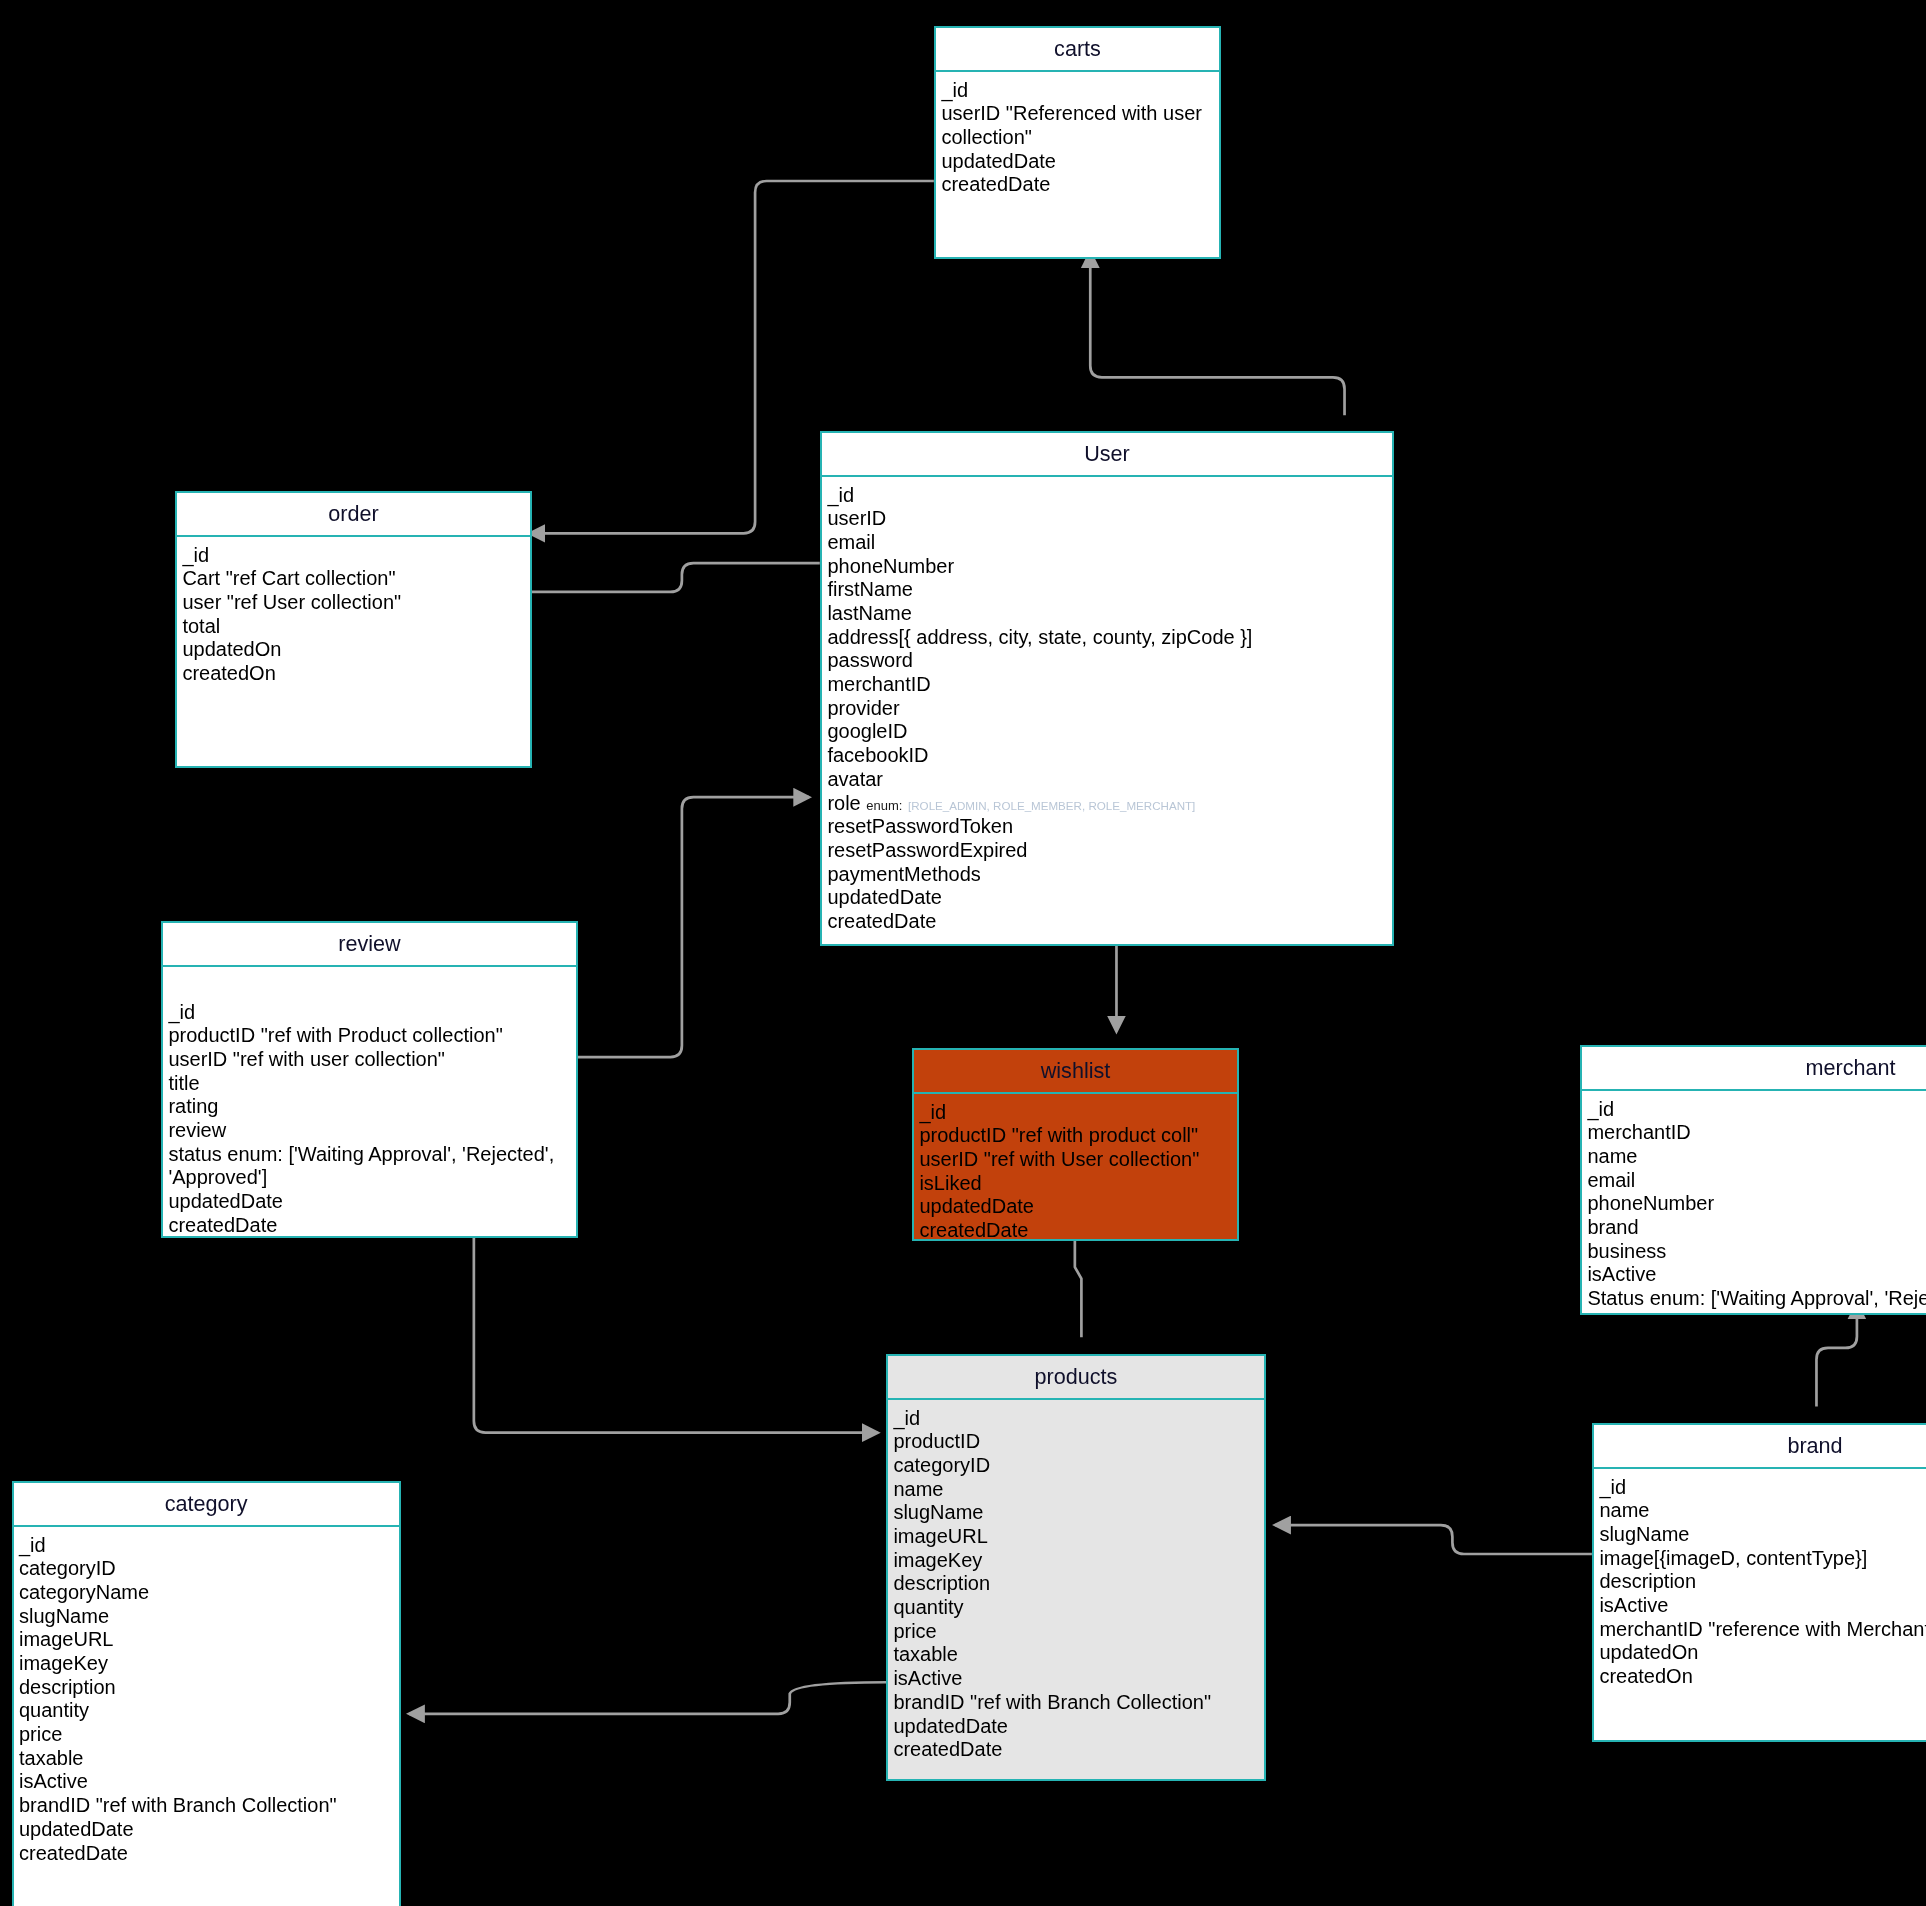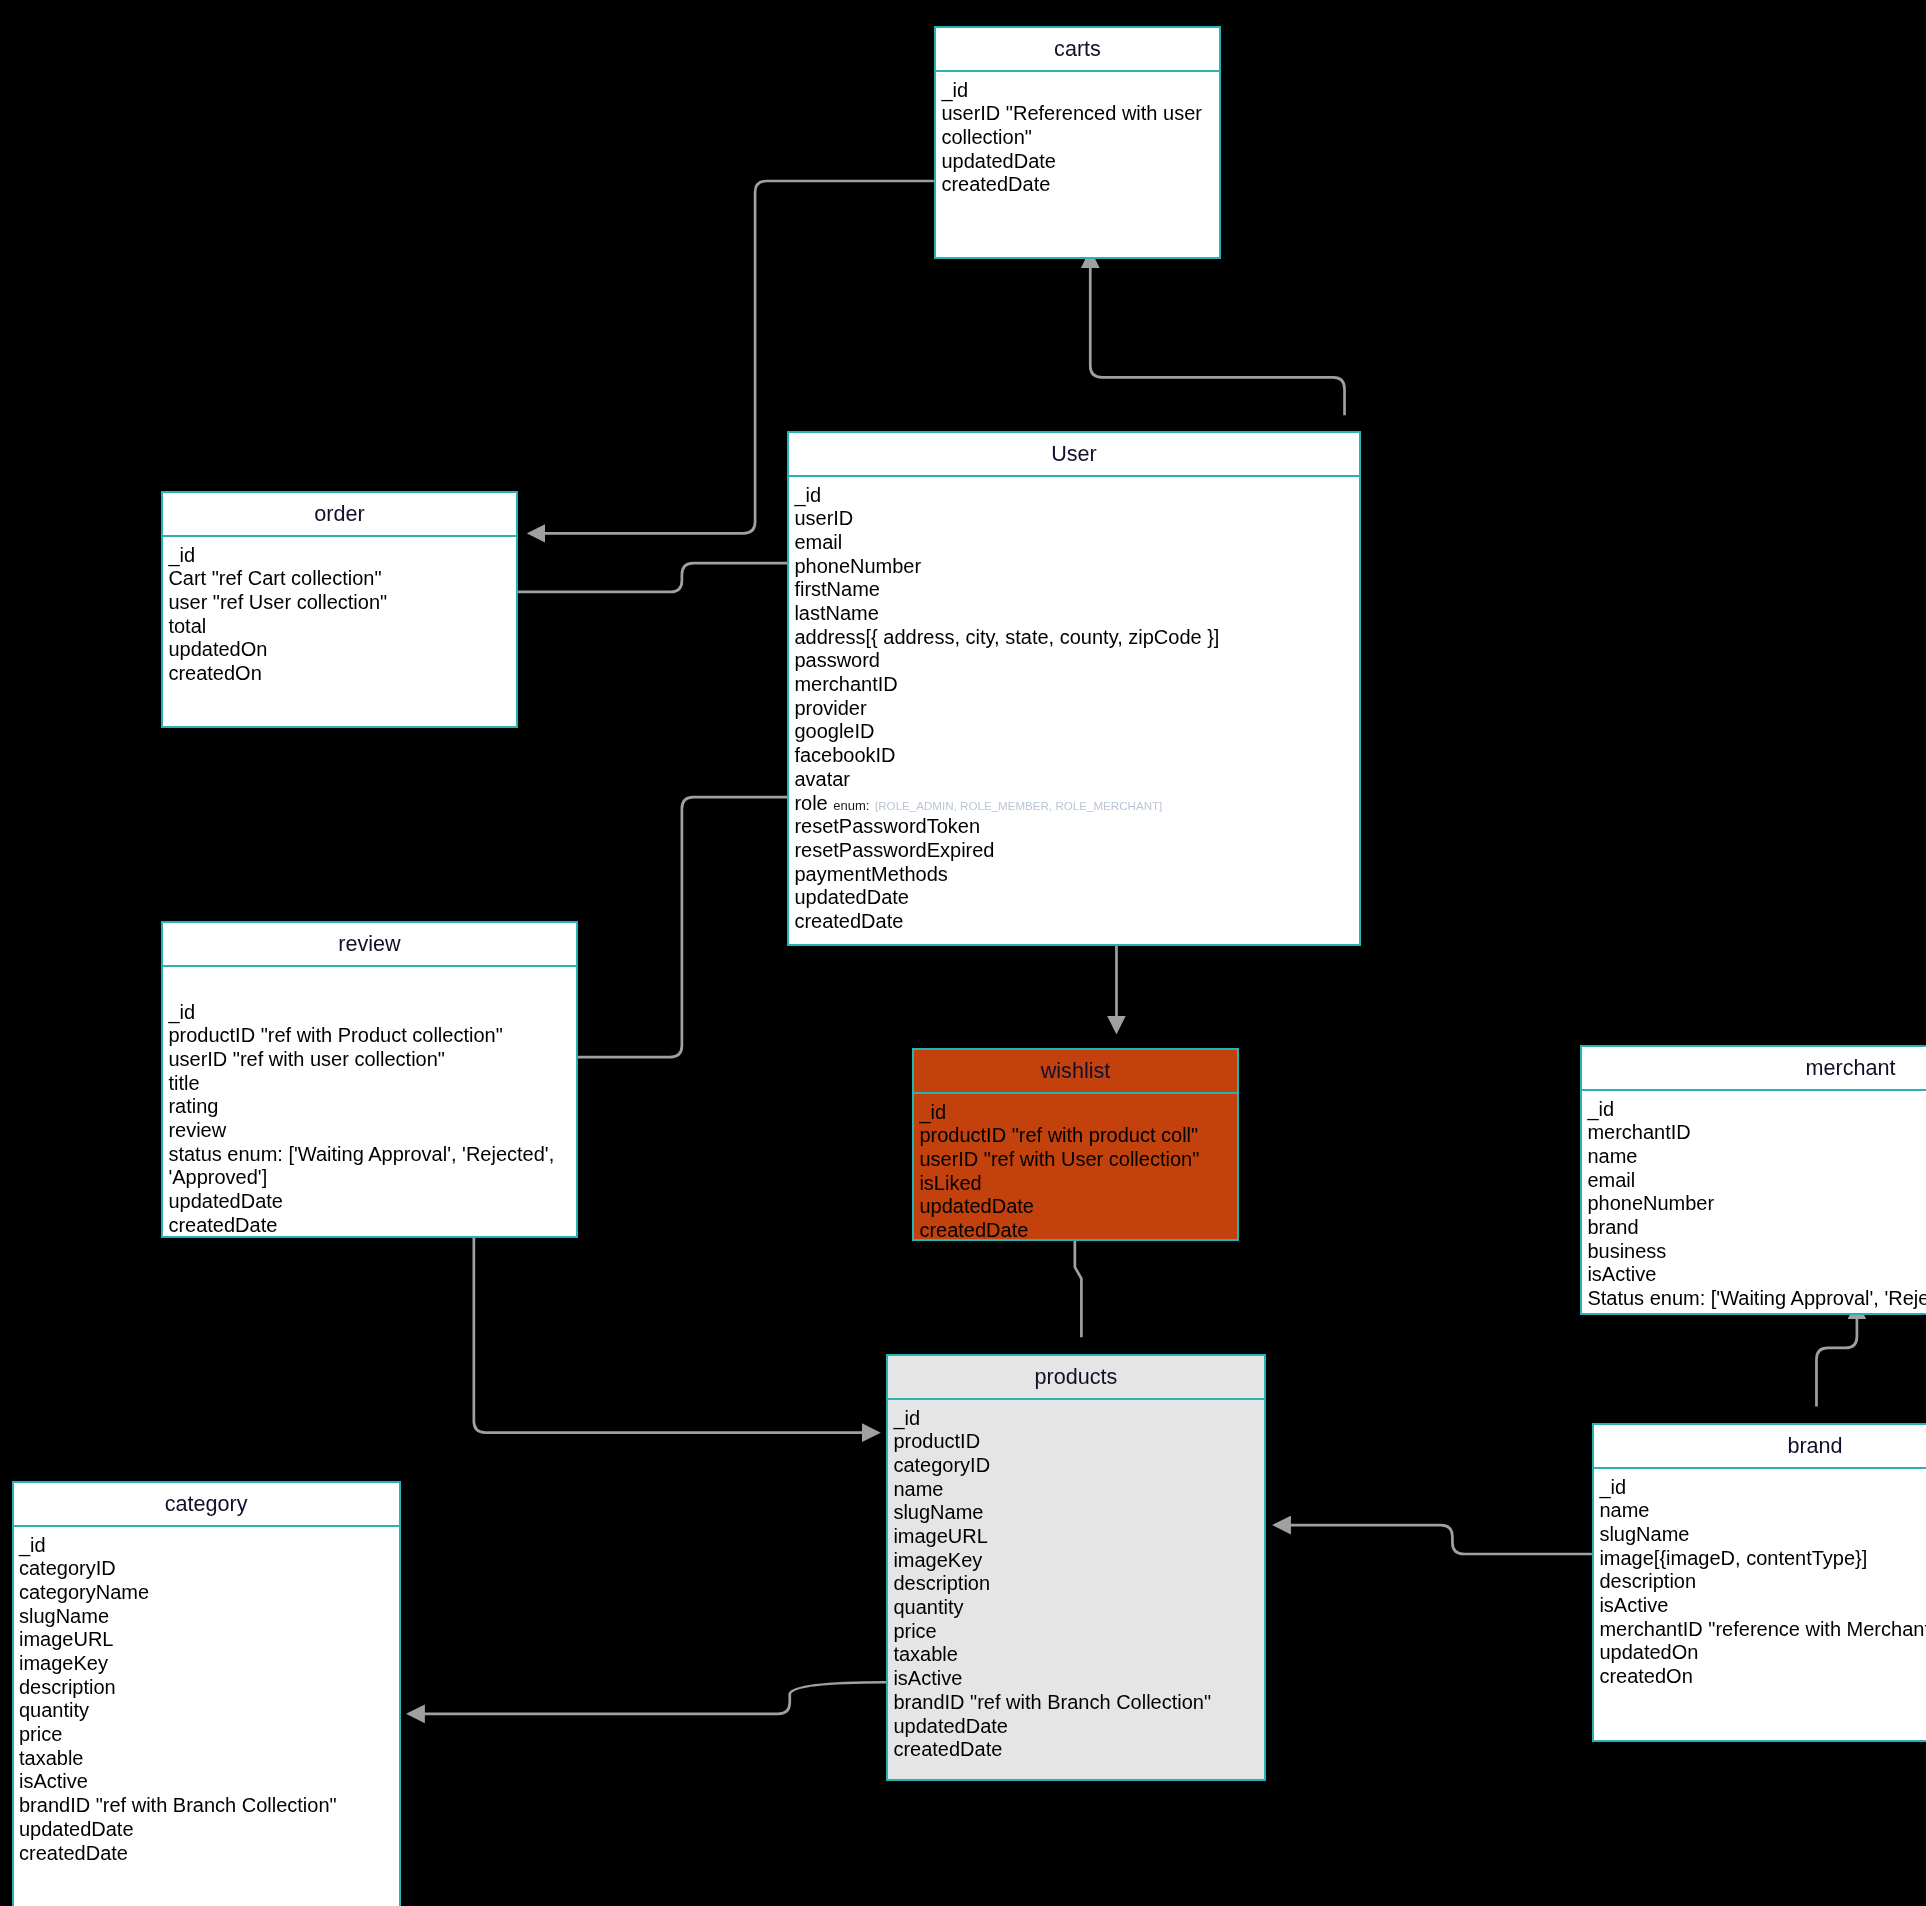--- a/index.html
+++ b/index.html
@@ -94,21 +94,21 @@
   <div id="entities">
       <div class="entity" style="left: 934px; top: 10px; width: 287px; height: 233px; border-color: rgb(38, 179, 179); background: rgb(255, 255, 255);">
         <div class="entity-title" style="border-bottom-color: rgb(38, 179, 179); color: rgb(16, 16, 43);">carts</div>
         <div class="entity-fields">
           <div class="field">_id</div>
           <div class="field">userID "Referenced with user collection"</div>
           <div class="field">updatedDate</div>
           <div class="field">createdDate</div>
         </div>
       </div>
-      <div class="entity" style="left: 787px; top: 415px; width: 574px; height: 515px; border-color: rgb(38, 179, 179); background: rgb(255, 255, 255);">
+      <div class="entity" style="left: 820px; top: 415px; width: 574px; height: 515px; border-color: rgb(38, 179, 179); background: rgb(255, 255, 255);">
         <div class="entity-title" style="border-bottom-color: rgb(38, 179, 179); color: rgb(16, 16, 43);">User</div>
         <div class="entity-fields">
           <div class="field">_id</div>
           <div class="field">userID</div>
           <div class="field">email</div>
           <div class="field">phoneNumber</div>
           <div class="field">firstName</div>
           <div class="field">lastName</div>
           <div class="field">address[{ address, city, state, county, zipCode }]</div>
           <div class="field">password</div>
@@ -118,21 +118,21 @@
           <div class="field">facebookID</div>
           <div class="field">avatar</div>
           <div class="field"><span>role</span> <span class="enum-kw">enum:</span> <span class="enum-vals">[ROLE_ADMIN, ROLE_MEMBER, ROLE_MERCHANT]</span></div>
           <div class="field">resetPasswordToken</div>
           <div class="field">resetPasswordExpired</div>
           <div class="field">paymentMethods</div>
           <div class="field">updatedDate</div>
           <div class="field">createdDate</div>
         </div>
       </div>
-      <div class="entity" style="left: 161px; top: 475px; width: 357px; height: 237px; border-color: rgb(38, 179, 179); background: rgb(255, 255, 255);">
+      <div class="entity" style="left: 175px; top: 475px; width: 357px; height: 277px; border-color: rgb(38, 179, 179); background: rgb(255, 255, 255);">
         <div class="entity-title" style="border-bottom-color: rgb(38, 179, 179); color: rgb(16, 16, 43);">order</div>
         <div class="entity-fields">
           <div class="field">_id</div>
           <div class="field">Cart "ref Cart collection"</div>
           <div class="field">user "ref User collection"</div>
           <div class="field">total</div>
           <div class="field">updatedOn</div>
           <div class="field">createdOn</div>
         </div>
       </div>

